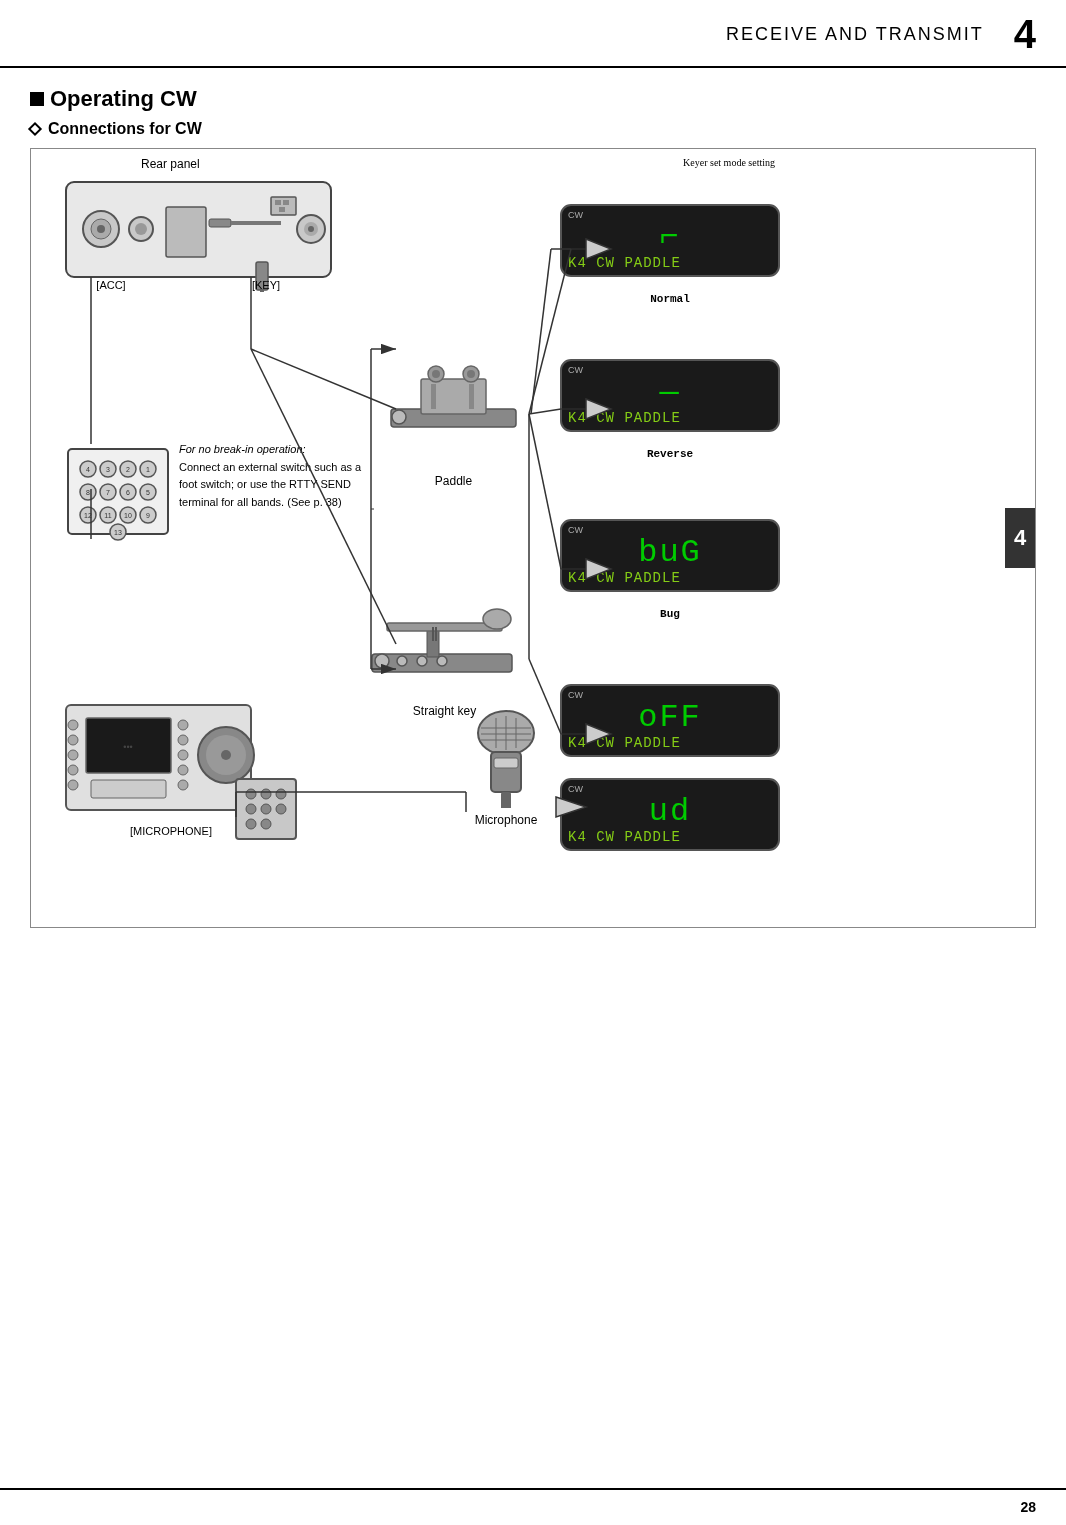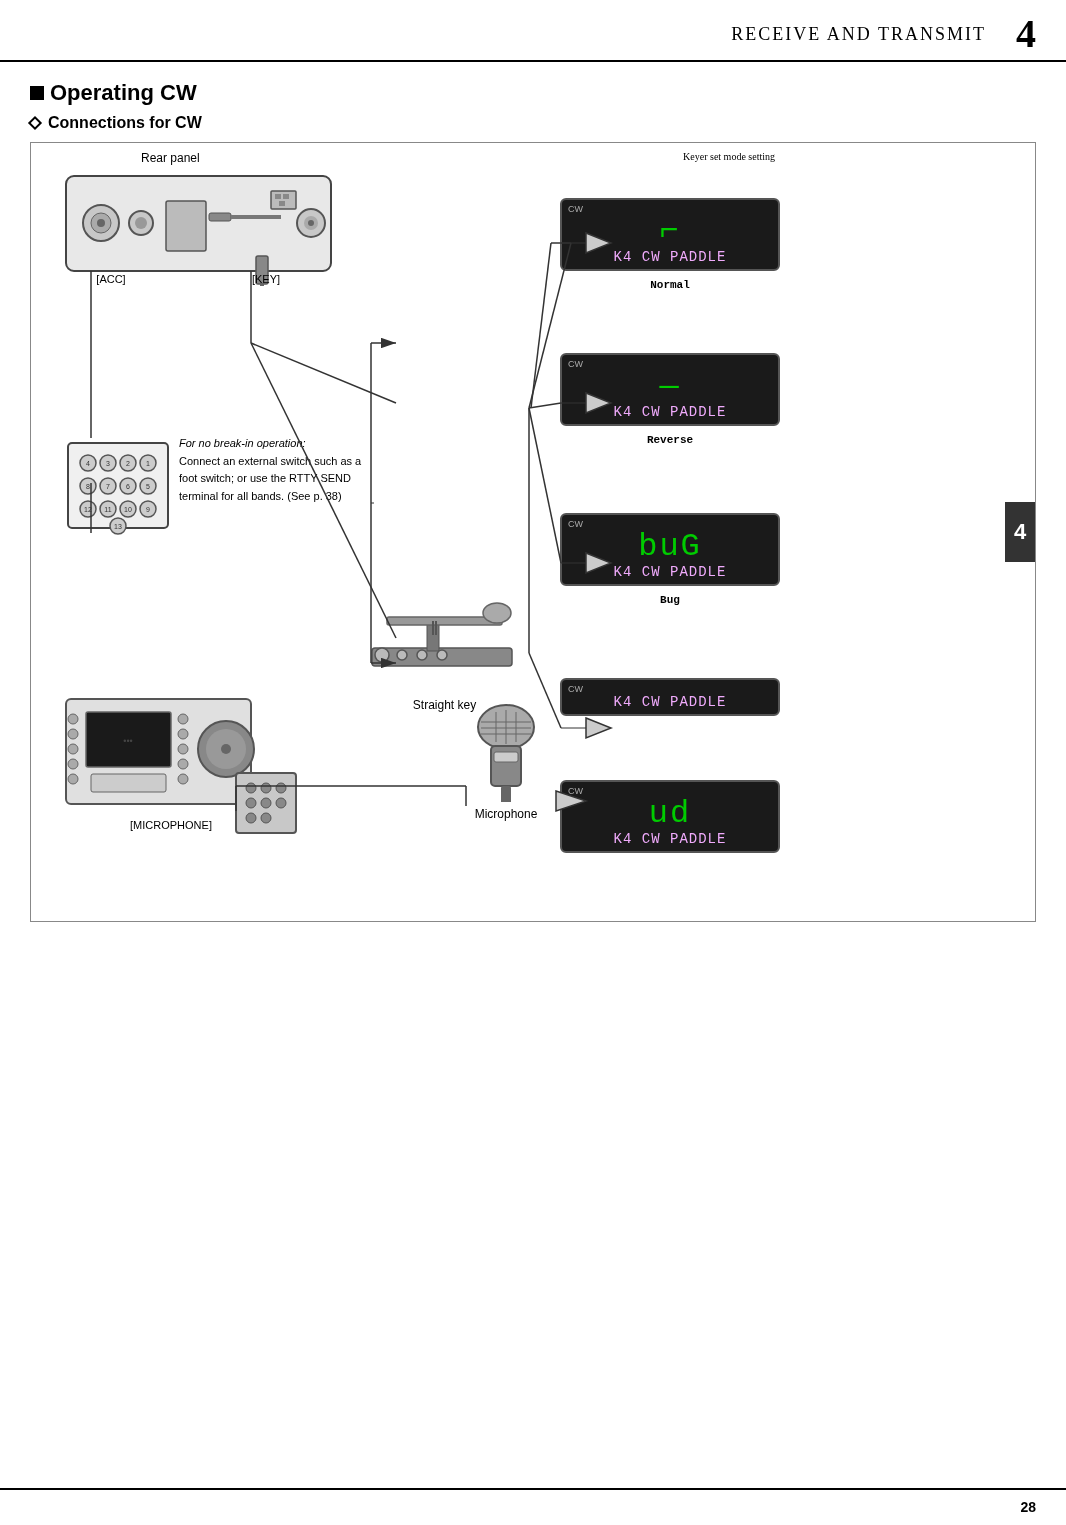--- a/index.html
+++ b/index.html
@@ -11,24 +11,23 @@
       font-size: 14px;
       color: #000;
       position: relative;
     }
 
     
     .page-header {
       display: flex;
       justify-content: flex-end;
       align-items: center;
-      padding: 14px 30px 6px 30px;
+      padding: 14px 30px 12px 30px;
       border-bottom: 2px solid #000;
       margin-bottom: 0;
-      font-family: Liberation Serif, serif;
     }
     .header-title {
       font-size: 18px;
       font-weight: normal;
       letter-spacing: 2px;
       text-align: right;
       flex: 1;
     }
     .header-number {
       font-size: 40px;
@@ -85,42 +84,41 @@
       top: 6px;
       right: 60px;
       font-size: 12px;
       color: #000;
     }
 
     .cw-screen {
       border: 2px solid #555;
       background: #1a1a1a;
       width: 230px;
-      margin-bottom: 8px;
+      margin-bottom: 16px;
       padding: 4px 6px;
-      border-radius: 6px;
+      border-radius: 11px;
     }
     .cw-label-small {
       color: #aaa;
       font-size: 9px;
       text-align: left;
     }
     .cw-display-text {
       color: #00cc00;
       font-size: 26px;
       font-family: 'Courier New', monospace;
       text-align: center;
       line-height: 1.1;
       letter-spacing: 2px;
     }
     .cw-bottom-text {
-      color: #f0abfc;
+      color: #84cc16;
       font-size: 14px;
       font-family: 'Courier New', monospace;
-      text-align: center;
       letter-spacing: 1px;
     }
     .mode-label {
       text-align: center;
       font-size: 11px;
       font-weight: bold;
       margin-bottom: 8px;
       color: #000;
       font-family: Liberation Mono, monospace;
     }
@@ -256,20 +254,39 @@
       <circle cx="55" cy="88" r="8" fill="#ccc" stroke="#555" stroke-width="1.5"></circle>
       <text x="55" y="91" font-size="7" text-anchor="middle" fill="#333">13</text>
     </svg>
   </div>
 
   <div style="position:absolute;top:292px;left:148px;font-size:11px;line-height:1.6;width:190px;">
     <span style="font-style:italic;">For no break-in operation:</span><br>
     <span>Connect an external switch such as a foot switch; or use the RTTY SEND terminal for all bands. (See p. 38)</span>
   </div>
 
+  <div style="position:absolute;top:210px;left:350px;">
+    <svg width="145" height="110">
+
+      <rect x="10" y="50" width="125" height="18" rx="3" fill="#888" stroke="#555" stroke-width="1.5"></rect>
+
+      <rect x="40" y="20" width="65" height="35" rx="2" fill="#aaa" stroke="#666" stroke-width="1.5"></rect>
+
+      <circle cx="55" cy="15" r="8" fill="#999" stroke="#666" stroke-width="1.5"></circle>
+      <circle cx="55" cy="15" r="4" fill="#777"></circle>
+      <circle cx="90" cy="15" r="8" fill="#999" stroke="#666" stroke-width="1.5"></circle>
+      <circle cx="90" cy="15" r="4" fill="#777"></circle>
+
+      <rect x="50" y="25" width="5" height="25" fill="#888"></rect>
+      <rect x="88" y="25" width="5" height="25" fill="#888"></rect>
+
+      <circle cx="18" cy="58" r="7" fill="#bbb" stroke="#555" stroke-width="1.5"></circle>
+    </svg>
+    <div style="font-size:12px;text-align:center;margin-top:2px;">Paddle</div>
+  </div>
 
   <div style="position:absolute;top:440px;left:336px;">
     <svg width="155" height="110">
 
       <rect x="5" y="65" width="140" height="18" rx="3" fill="#888" stroke="#555" stroke-width="1.5"></rect>
 
       <rect x="60" y="38" width="12" height="30" fill="#777" stroke="#555" stroke-width="1"></rect>
 
       <rect x="20" y="34" width="115" height="8" rx="2" fill="#999" stroke="#666" stroke-width="1.5"></rect>
 
@@ -310,20 +327,21 @@
       <div class="cw-label-small">CW</div>
       <div class="cw-display-text" style="font-size:32px;color:#00cc00;font-family:'Courier New',monospace;">buG</div>
       <div class="cw-bottom-text">K4  CW PADDLE</div>
     </div>
     <div class="mode-label" style="text-align:center;font-size:11px;font-weight:bold;">Bug</div>
   </div>
 
   <div style="position:absolute;top:535px;right:255px;">
     <div class="cw-screen" style="width:220px;">
       <div class="cw-label-small">CW</div>
+      <div class="cw-display-text" style="font-size:32px;color:#00cc00;font-family:'Courier New',monospace;">oFF</div>
       <div class="cw-bottom-text">K4  CW PADDLE</div>
     </div>
   </div>
 
   <svg class="diagram-svg" style="position:absolute;top:0;left:0;width:100%;height:100%;pointer-events:none;overflow:visible;">
 
     <defs>
       <marker id="arrowhead" markerWidth="10" markerHeight="7" refX="10" refY="3.5" orient="auto">
         <polygon points="0 0, 10 3.5, 0 7" fill="#333"></polygon>
       </marker>

